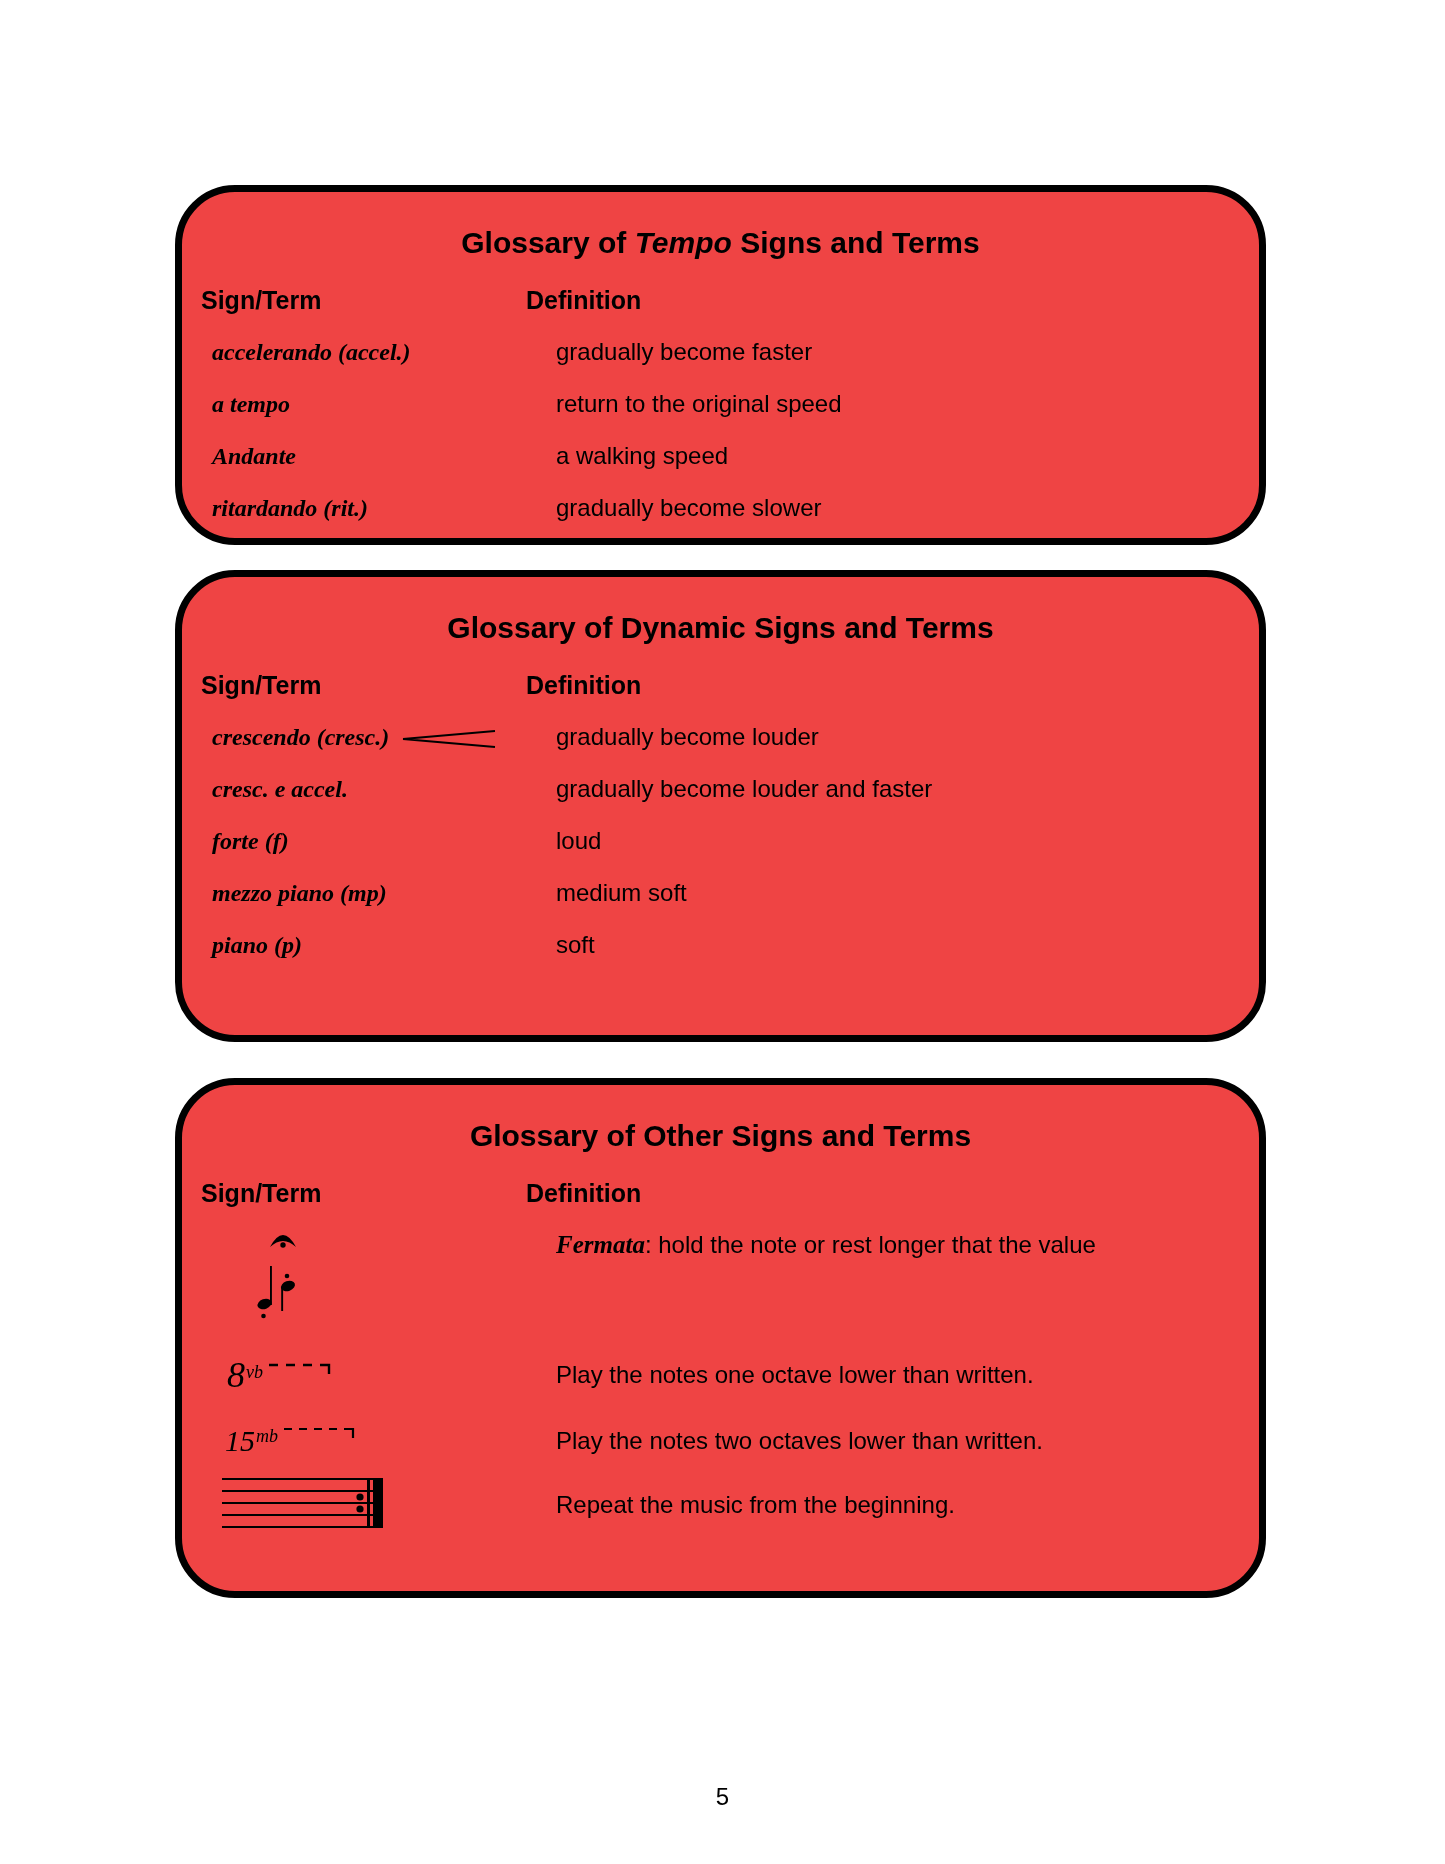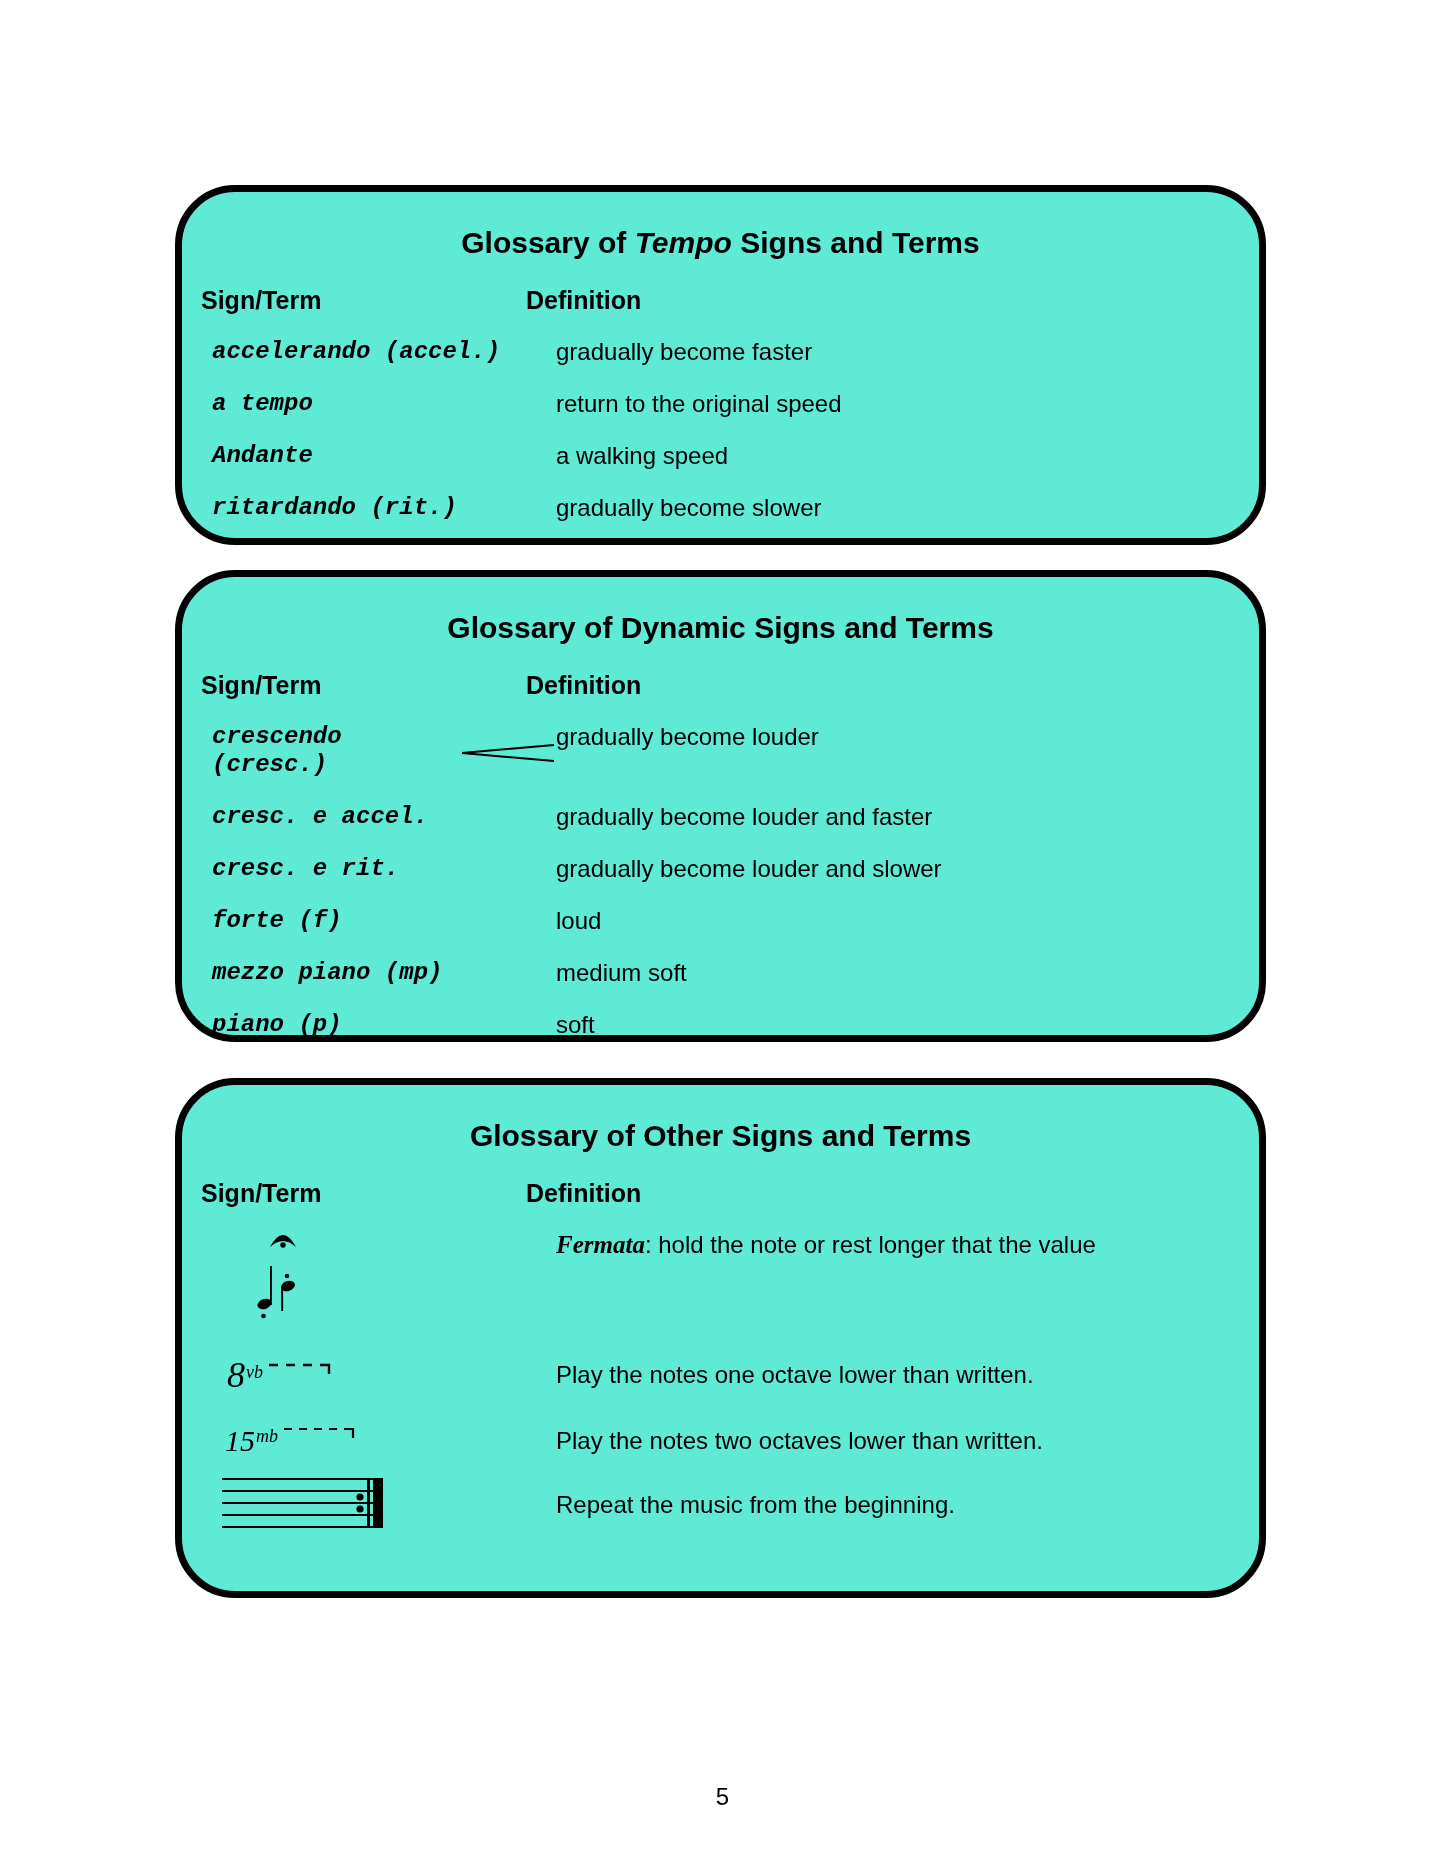--- a/index.html
+++ b/index.html
@@ -11,21 +11,21 @@
     font-family: "Liberation Sans", sans-serif;
     color: #000000;
   }
   .glossary-box {
     position: absolute;
     left: 175px;
     width: 1091px;
     box-sizing: border-box;
     border: 7px solid #000000;
     border-radius: 60px;
-    background: #5eead4;
+    background: #ef4444;
   }
   .box-1 { top: 185px; height: 360px; }
   .box-2 { top: 570px; height: 472px; }
   .box-3 { top: 1078px; height: 520px; }
 
   .box-title {
     margin: 33px 0 0 0;
     text-align: center;
     font-family: "Liberation Sans", sans-serif;
     font-size: 30px;
@@ -49,21 +49,21 @@
   .col-term { width: 344px; flex: none; box-sizing: border-box; }
   .header-row .col-term { padding-left: 19px; }
 
   .g-row {
     display: flex;
     align-items: flex-start;
     padding-left: 30px;
     margin-top: 24px;
   }
   .term {
-    font-family: Liberation Mono, monospace;
+    font-family: Liberation Serif, serif;
     font-weight: bold;
     font-style: italic;
     font-size: 24px;
     line-height: 28px;
   }
   .def {
     font-family: "Liberation Sans", sans-serif;
     font-size: 24px;
     line-height: 28px;
   }
@@ -158,24 +158,20 @@
         <span class="term">crescendo (cresc.)</span>
         <svg class="hairpin" width="96" height="20" viewBox="0 0 96 20">
             <path d="M2 10 L94 2 M2 10 L94 18" stroke="#000" stroke-width="2" fill="none"></path>
           </svg>
       </span>
       <span class="def">gradually become louder</span>
     </div>
     <div class="g-row">
       <span class="col-term term">cresc. e accel.</span>
       <span class="def">gradually become louder and faster</span>
-    </div>
-    <div class="g-row">
-      <span class="col-term term">cresc. e rit.</span>
-      <span class="def">gradually become louder and slower</span>
     </div>
     <div class="g-row">
       <span class="col-term term">forte (f)</span>
       <span class="def">loud</span>
     </div>
     <div class="g-row">
       <span class="col-term term">mezzo piano (mp)</span>
       <span class="def">medium soft</span>
     </div>
     <div class="g-row">

